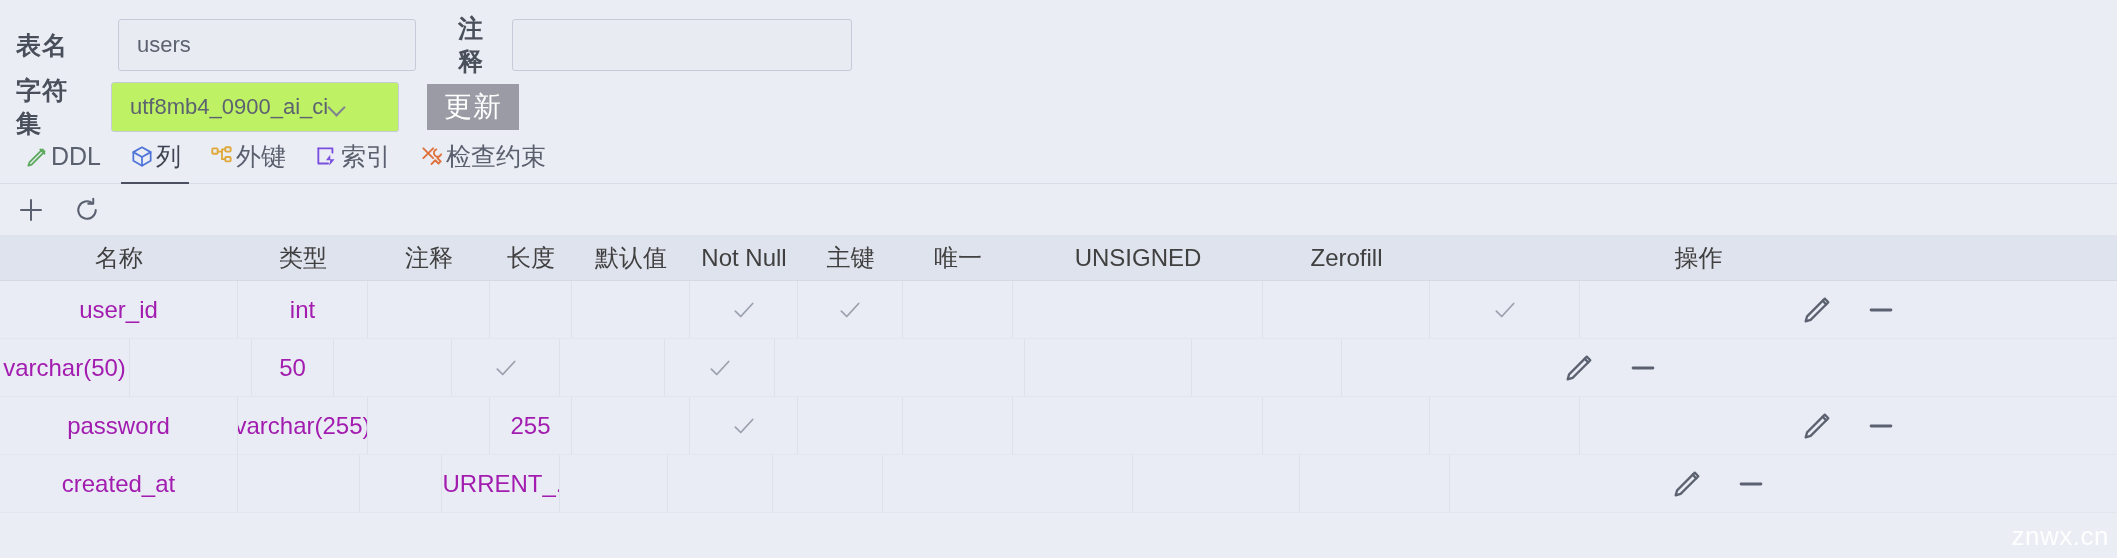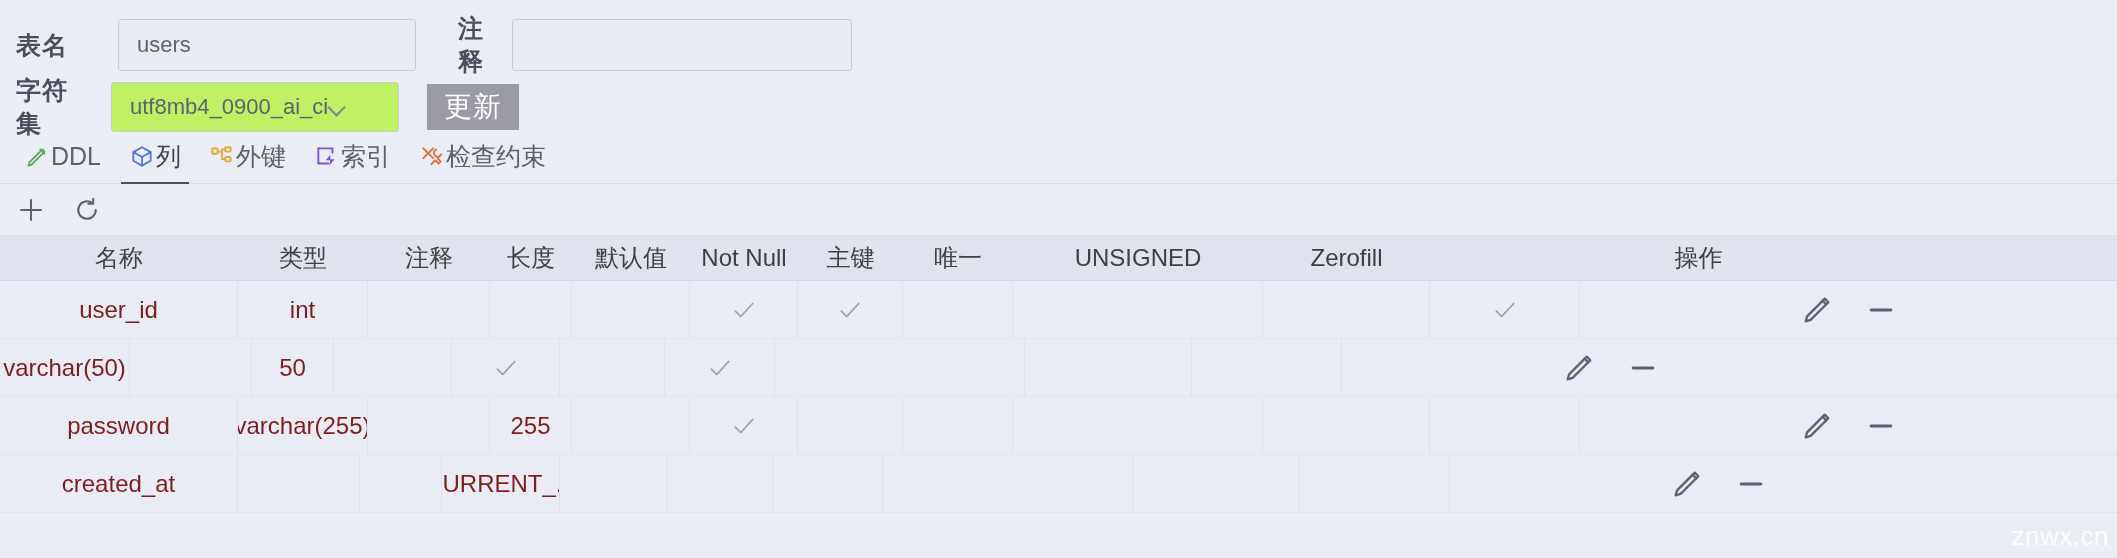--- a/index.html
+++ b/index.html
@@ -79,21 +79,21 @@
   }
   .grid-head .cell {
     font-size: 24px; color: #404040; text-align: center;
     display: flex; align-items: center; justify-content: center; height: 100%;
   }
   .grid-row {
     display: flex; height: 58px; align-items: stretch;
     border-bottom: 1px solid #e2e6ef; background: #e9ecf4;
   }
   .grid-row .cell {
-    font-size: 24px; color: #7f1d1d; display: flex;
+    font-size: 24px; color: #a21caf; display: flex;
     align-items: center; justify-content: center;
     border-right: 1px solid #dde1ea; height: 100%;
     overflow: hidden; white-space: nowrap;
   }
   .grid-row .cell:last-child { border-right: none; }
 
   
   .c-name    { width: 238px; }
   .c-type    { width: 130px; }
   .c-comment { width: 122px; }

